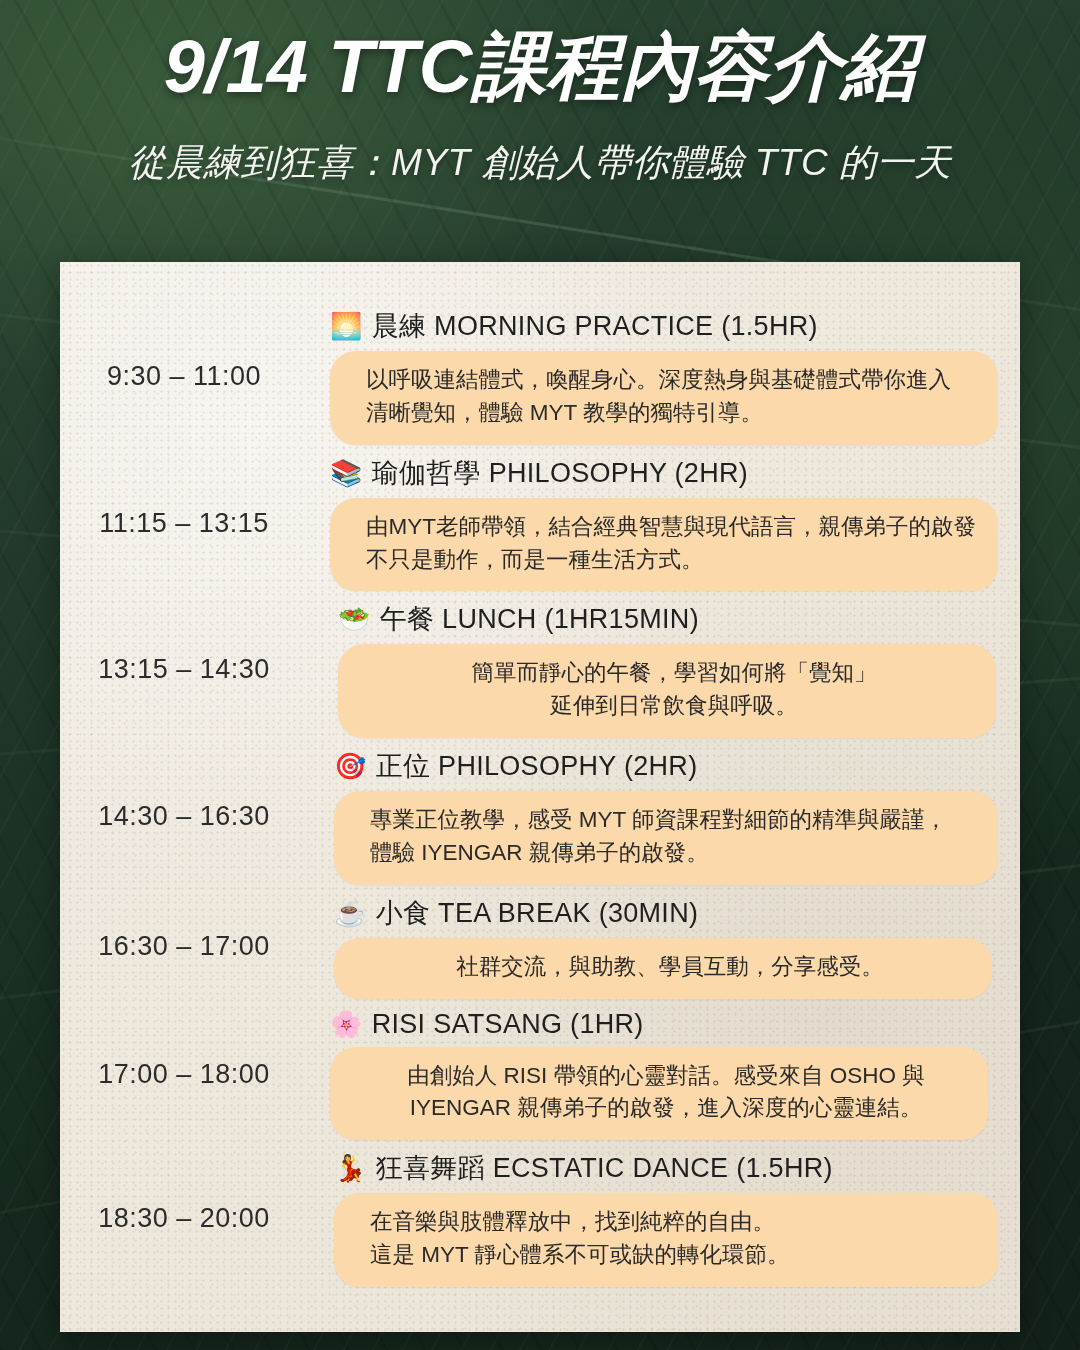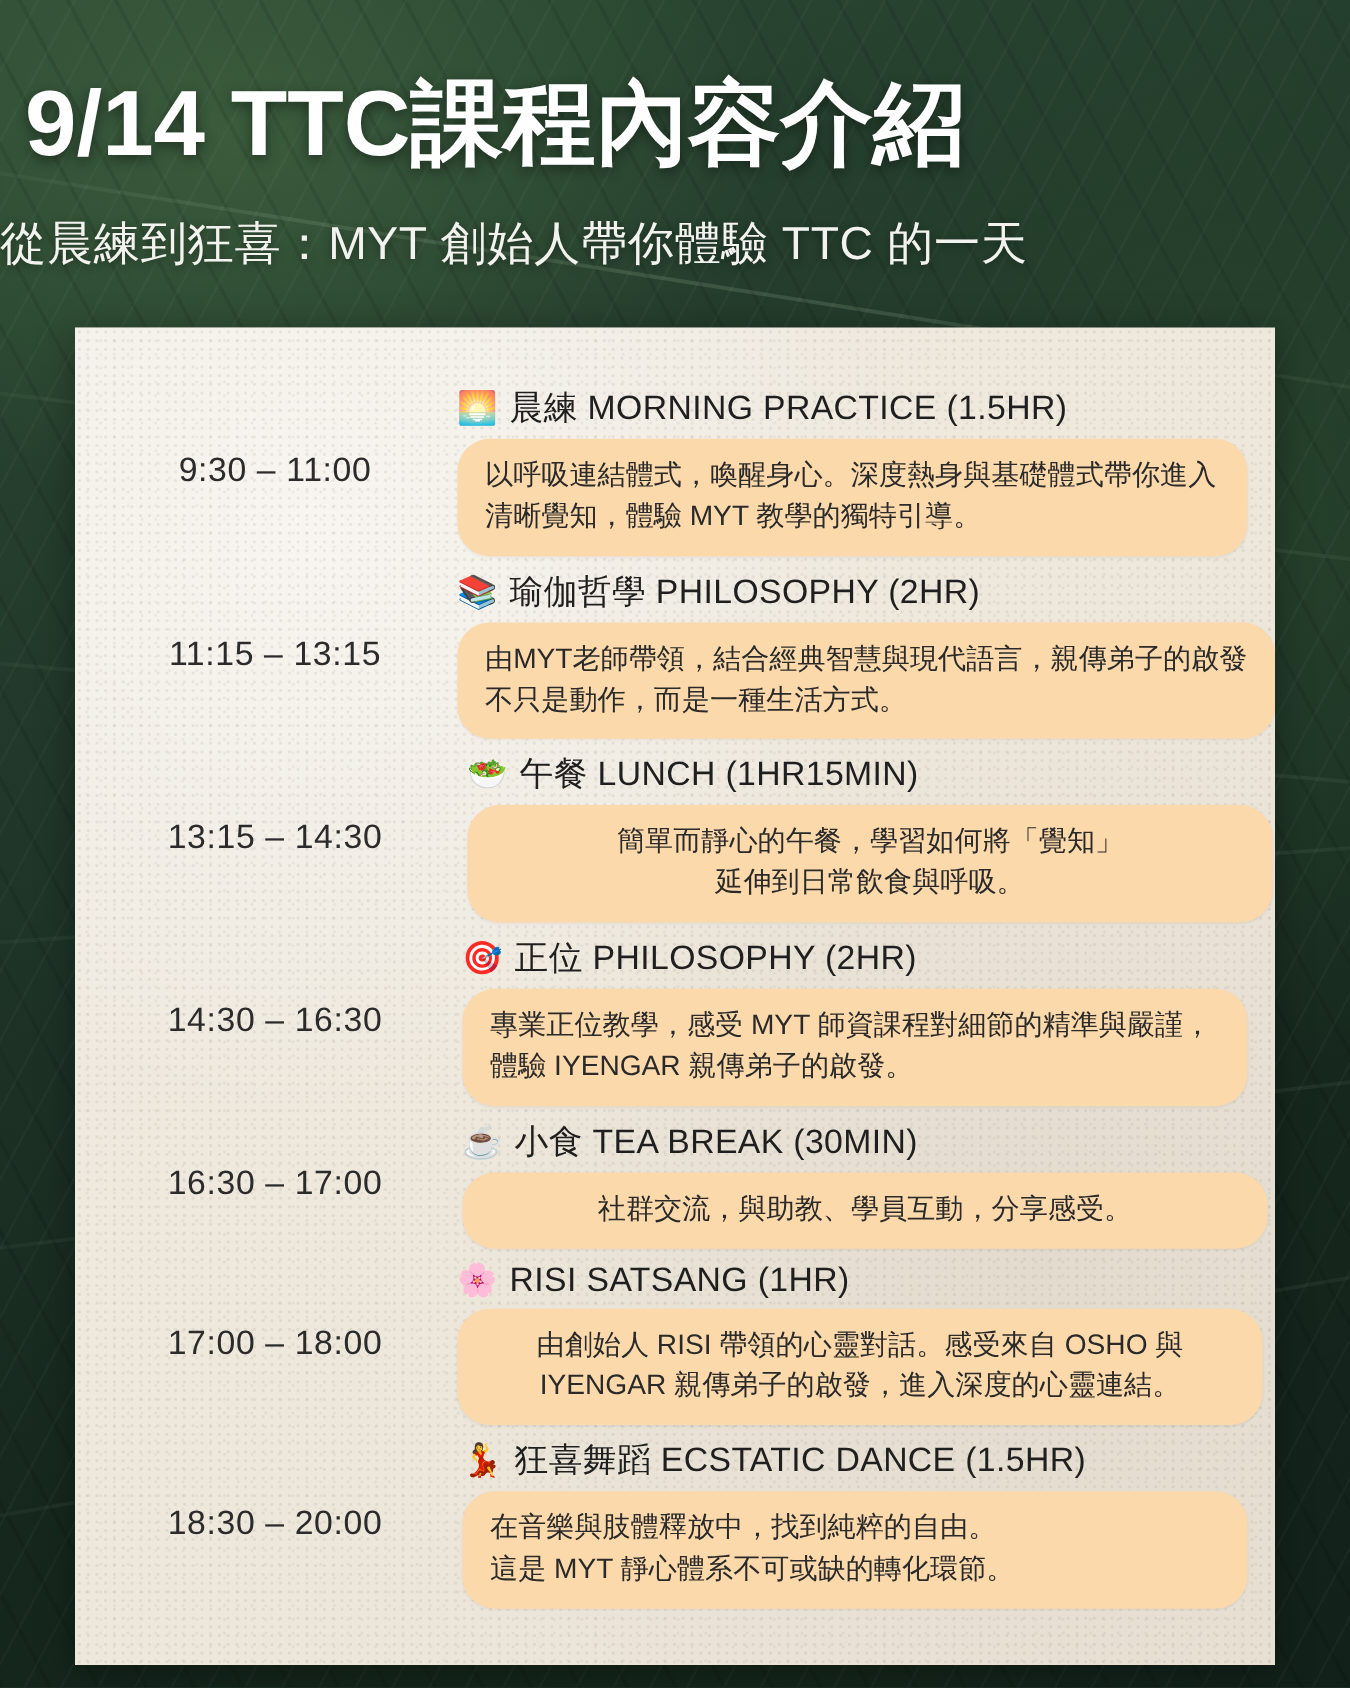--- a/index.html
+++ b/index.html
@@ -39,24 +39,26 @@
     left: -10%;
     width: 130%;
     height: 3px;
     background: linear-gradient(90deg, rgba(255,255,255,0) 0%, rgba(190,220,185,0.13) 25%, rgba(190,220,185,0.16) 60%, rgba(255,255,255,0) 100%);
     transform-origin: left center;
   }
 
   
   .header {
     position: absolute;
-    top: 60px;
+    top: 28px;
     left: 0;
     right: 0;
+    text-align: center;
     z-index: 5;
+    font-style: italic;
   }
   .title {
     font-size: 74px;
     font-weight: bold;
     color: #ffffff;
     letter-spacing: 0px;
     line-height: 1.05;
     text-shadow: 0 3px 10px rgba(0,0,0,0.45);
     margin: 0;
     padding: 0 20px;
@@ -110,21 +112,20 @@
   }
   .time {
     width: 248px;
     flex: 0 0 248px;
     text-align: center;
     font-size: 27px;
     color: #2b2b2b;
     letter-spacing: 0.5px;
     white-space: nowrap;
     font-family: "Liberation Sans", sans-serif;
-    padding-left: 36px;
   }
   .right {
     flex: 1 1 auto;
     padding-right: 22px;
     position: relative;
   }
   .heading {
     display: flex;
     align-items: center;
     gap: 9px;
@@ -134,21 +135,21 @@
     letter-spacing: 0.3px;
     white-space: nowrap;
   }
   .heading .emoji {
     font-size: 26px;
     line-height: 1;
   }
   .bubble {
     background: #fcd9ab;
     border-radius: 26px;
-    padding: 13px 22px 15px 22px;
+    padding: 13px 22px 15px 36px;
     font-size: 22.5px;
     line-height: 1.46;
     color: #2a2a2a;
     box-shadow: 0 1px 2px rgba(0,0,0,0.05);
   }
   .bubble div { white-space: nowrap; }
 
   
   .r0 .right { margin-left: 22px; }
   .r1 .right { margin-left: 22px; }

